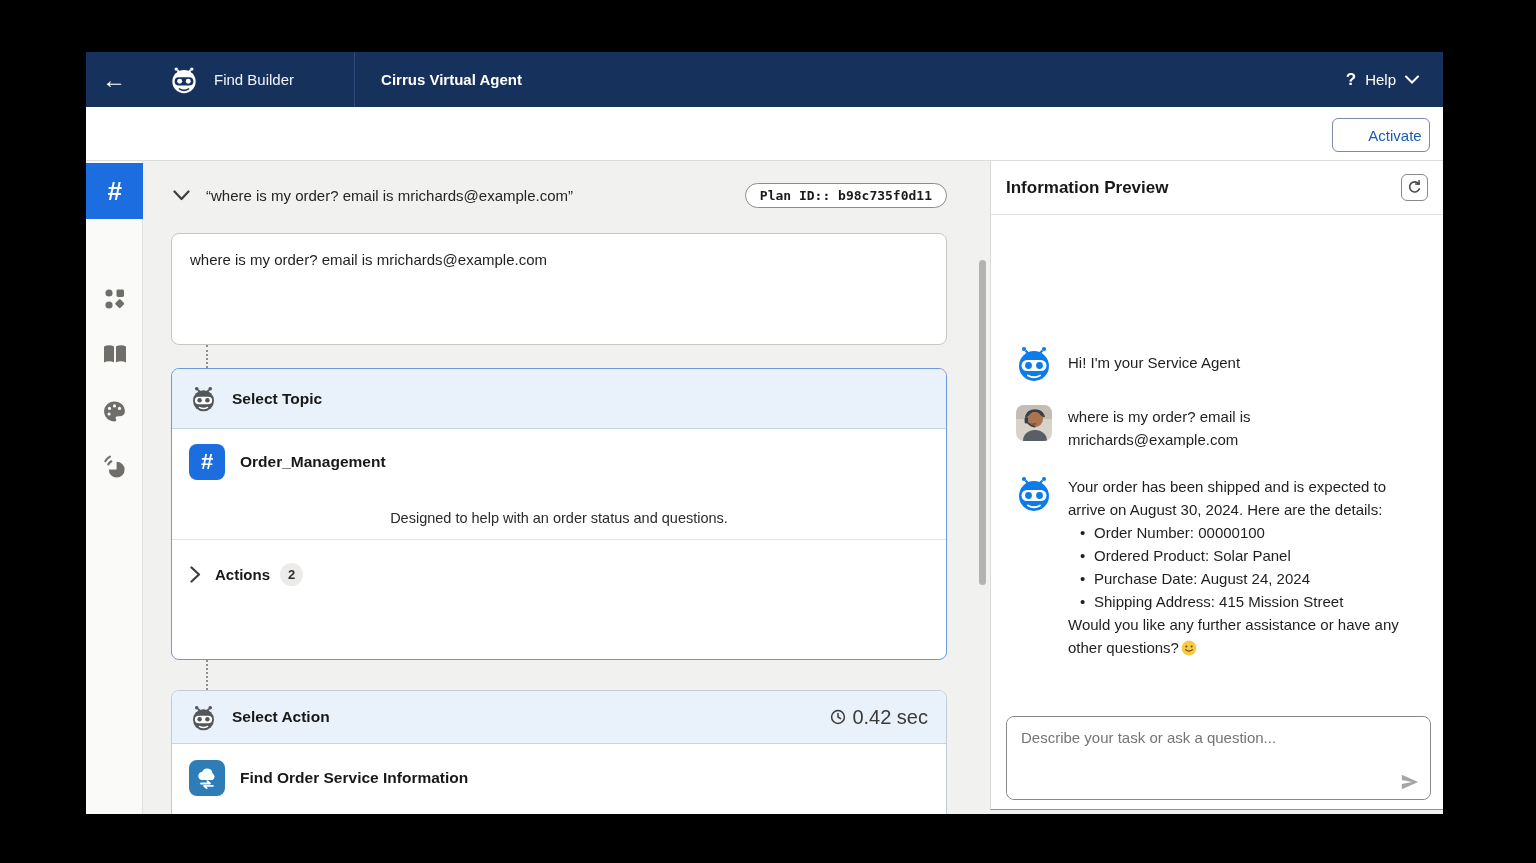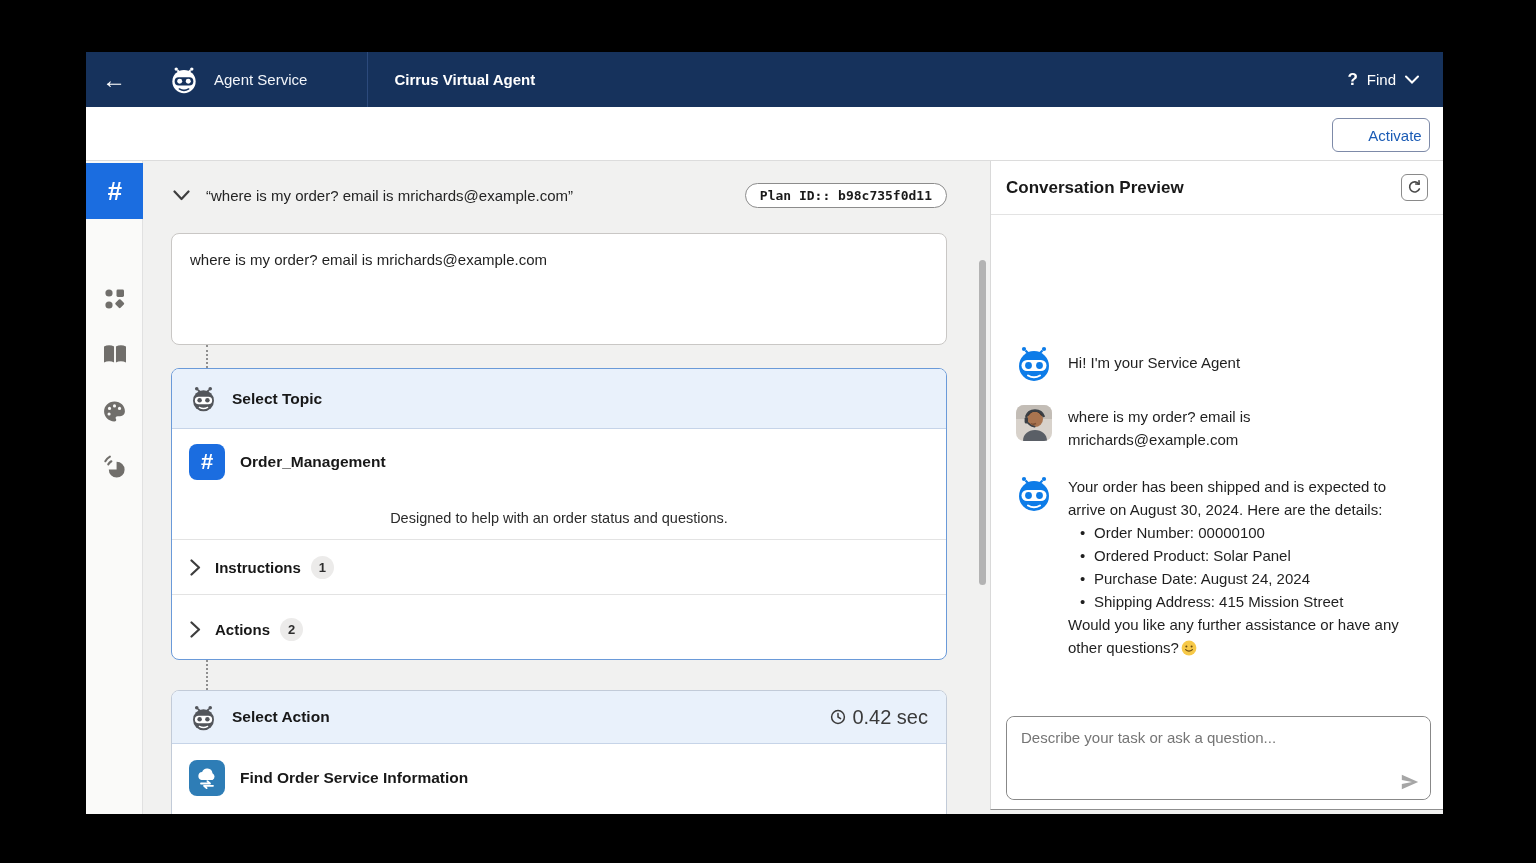--- a/index.html
+++ b/index.html
@@ -103,26 +103,26 @@
         <circle cx="8" cy="4" r="2.2" fill="#fff"></circle>
           <circle cx="28" cy="4" r="2.2" fill="#fff"></circle>
         <line x1="9.5" y1="5.5" x2="13" y2="9" stroke="#fff" stroke-width="2.4"></line>
         <line x1="26.5" y1="5.5" x2="23" y2="9" stroke="#fff" stroke-width="2.4"></line>
         <circle cx="18" cy="20" r="15" fill="#fff"></circle>
         <rect x="6" y="14.5" width="24" height="10.5" rx="5.2" fill="#16325c"></rect>
         <circle cx="12.5" cy="19.7" r="3.2" fill="#fff"></circle>
           <circle cx="23.5" cy="19.7" r="3.2" fill="#fff"></circle>
         <path d="M12 29.5 q6 3.6 12 0" stroke="#16325c" stroke-width="2" fill="none" stroke-linecap="round"></path>
       </svg>
-      <span class="nav-app">Agent Service</span>
+      <span class="nav-app">Find Builder</span>
       <div class="nav-divider"></div>
       <span class="nav-agent">Cirrus Virtual Agent</span>
       <div class="nav-right">
         <span class="help-q">?</span>
-        <span>Find</span>
+        <span>Help</span>
         <svg width="14" height="9" viewBox="0 0 14 9">
           <polyline points="1,1.5 7,7.5 13,1.5" fill="none" stroke="#fff" stroke-width="2" stroke-linecap="round"></polyline>
         </svg>
       </div>
     </div>
 
     <div class="toolbar">
       <button class="activate-btn">Activate</button>
     </div>
 
@@ -196,27 +196,20 @@
             </svg>
             <span class="title">Select Topic</span>
           </div>
           <div class="topic-block">
             <div class="topic-head">
               <div class="tile tile-hash">#</div>
               <span class="item-name">Order_Management</span>
             </div>
             <div class="topic-desc">Designed to help with an order status and questions.</div>
           </div>
-          <div class="sub-row">
-            <svg width="11" height="17" viewBox="0 0 11 17">
-              <polyline points="1.5,1.5 9,8.5 1.5,15.5" fill="none" stroke="#3e3e3e" stroke-width="2.2" stroke-linecap="round" stroke-linejoin="round"></polyline>
-            </svg>
-            <span class="label">Instructions</span>
-            <span class="count-badge">1</span>
-          </div>
           <div class="sub-row tall">
             <svg width="11" height="17" viewBox="0 0 11 17">
               <polyline points="1.5,1.5 9,8.5 1.5,15.5" fill="none" stroke="#3e3e3e" stroke-width="2.2" stroke-linecap="round" stroke-linejoin="round"></polyline>
             </svg>
             <span class="label">Actions</span>
             <span class="count-badge">2</span>
           </div>
         </div>
 
         <div class="connector" style="top:499px; height:30px;"></div>
@@ -256,21 +249,21 @@
             
             
           </div>
         </div>
 
         <div class="scroll-thumb"></div>
       </div>
 
       <div class="preview">
         <div class="preview-header">
-          <span class="preview-title">Conversation Preview</span>
+          <span class="preview-title">Information Preview</span>
           <button class="refresh-btn">
             <svg width="15" height="15" viewBox="0 0 16 16">
               <path d="M13.2 9.5 A5.4 5.4 0 1 1 12.6 4.2" fill="none" stroke="#4a4a4a" stroke-width="1.7" stroke-linecap="round"></path>
               <polyline points="12.8,0.8 13,4.6 9.3,4.3" fill="none" stroke="#4a4a4a" stroke-width="1.7" stroke-linecap="round" stroke-linejoin="round"></polyline>
             </svg>
           </button>
         </div>
 
         <div class="msg msg-1">
           <svg class="avatar" viewBox="0 0 36 36">

